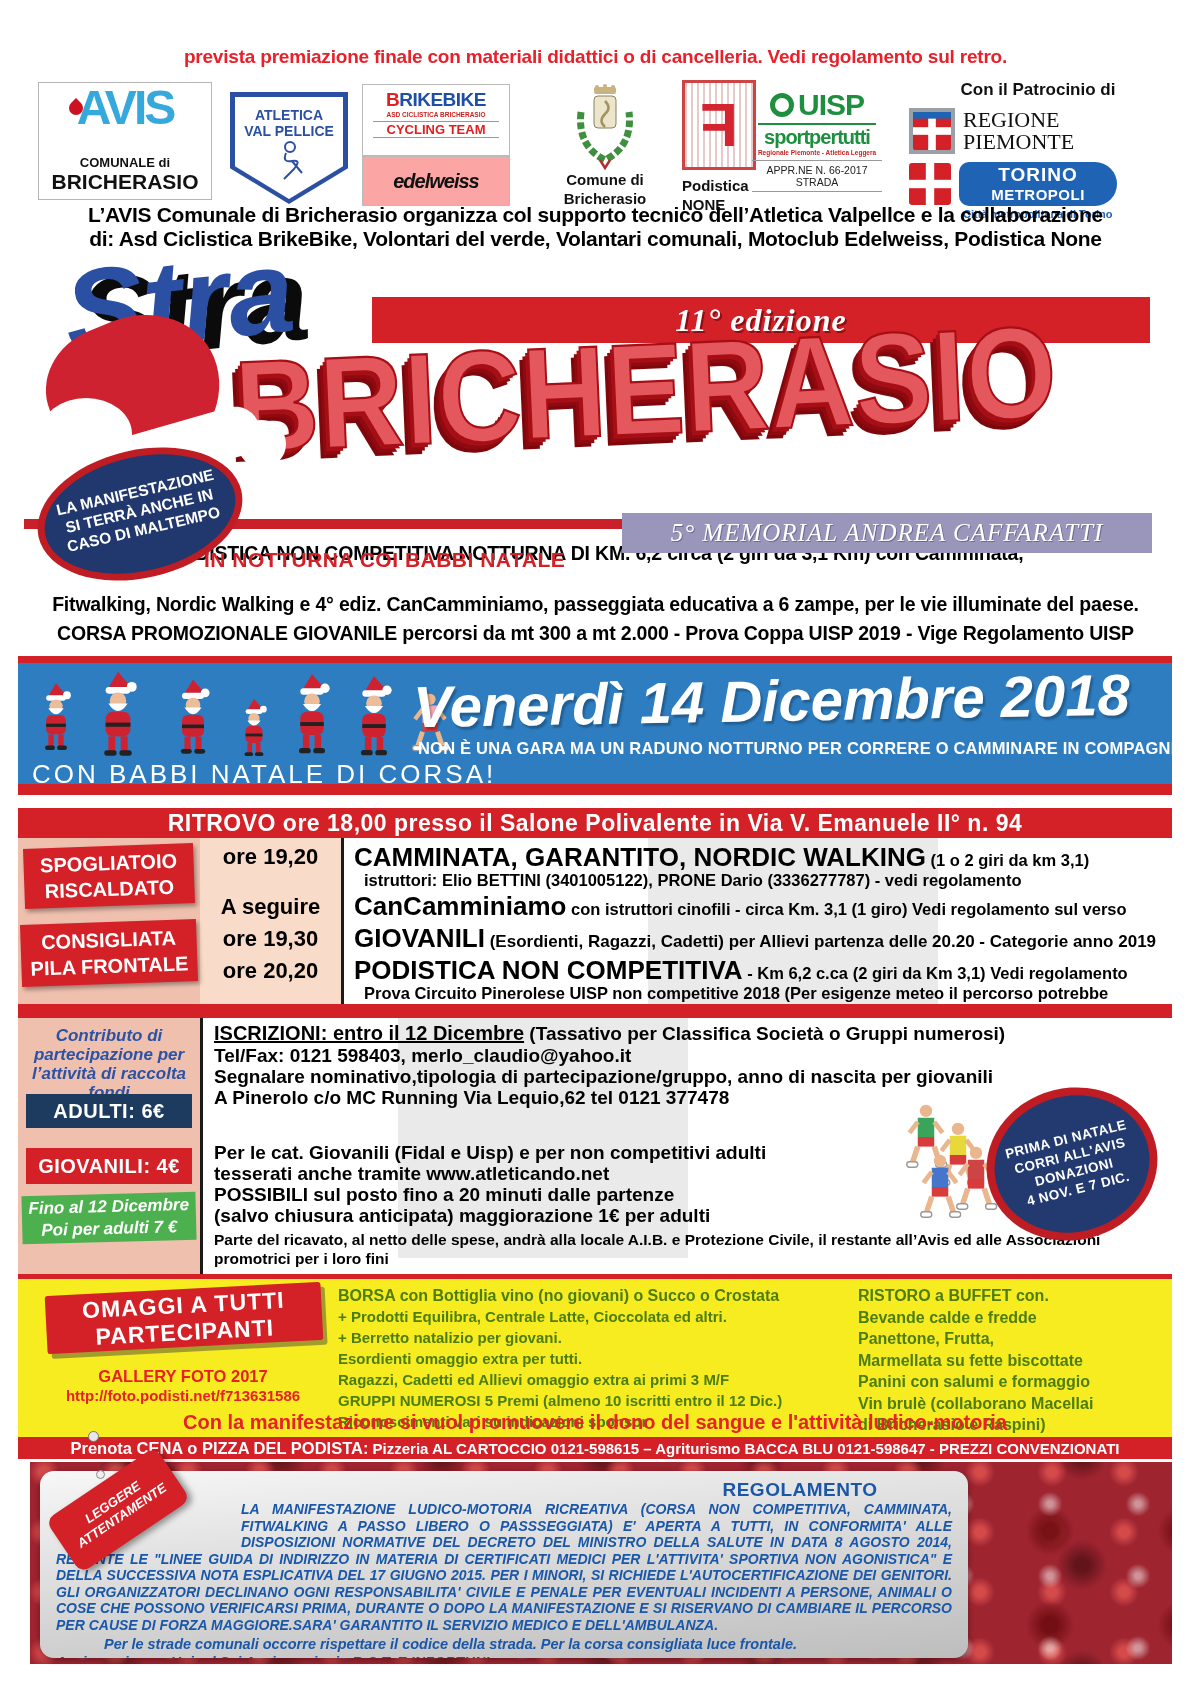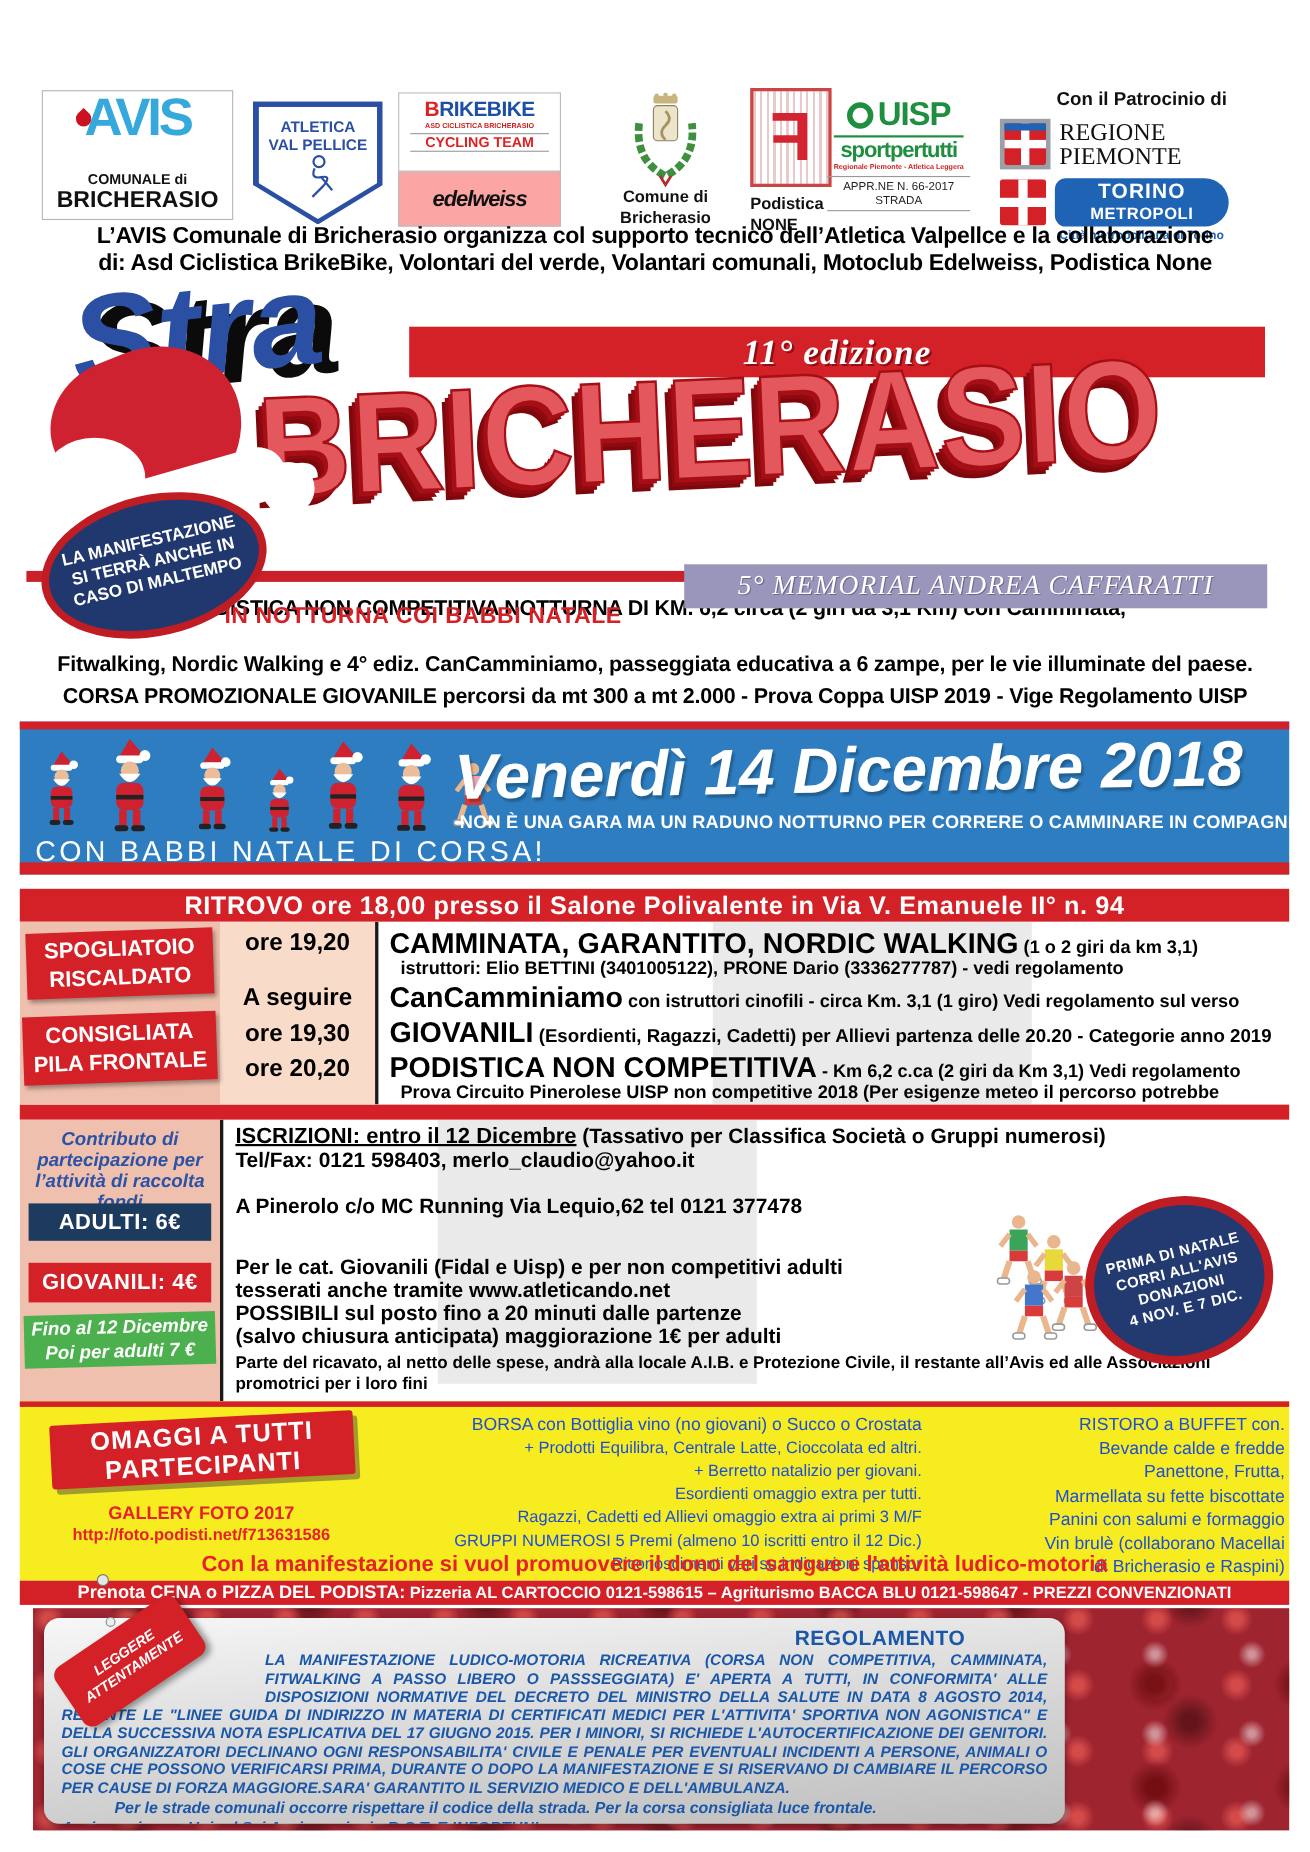--- a/index.html
+++ b/index.html
@@ -96,21 +96,21 @@
   .feebox { position:absolute; left:8px; width:166px; color:#fff; font-weight:bold; font-size:20px; text-align:center; letter-spacing:0.5px; }
   .greenbox { position:absolute; left:4px; top:176px; width:174px; height:48px; background:#4db04f; color:#fff; font-weight:bold; font-style:italic; font-size:17px; line-height:22px; text-align:center; transform:rotate(-1.5deg); padding-top:2px; }
   .regline { position:absolute; left:196px; font-size:19px; font-weight:bold; color:#000; white-space:nowrap; }
   .regnote { position:absolute; left:196px; top:212px; width:950px; font-size:15.5px; font-weight:bold; color:#000; line-height:19px; }
   .avis-badge { position:absolute; left:968px; top:70px; width:172px; height:152px; background:#223a70; border:8px solid #c01c24; border-radius:50%; transform:rotate(-14deg); color:#fff; font-weight:bold; font-size:13.5px; line-height:17px; text-align:center; padding-top:34px; letter-spacing:0.5px; }
 
   
   .yellow { position:absolute; left:18px; top:1274px; width:1154px; height:163px; background:#f6ec1f; border-top:5px solid #d42027; }
   .omaggi { position:absolute; left:28px; top:10px; width:276px; height:58px; background:#d42027; transform:rotate(-3deg); border-radius:3px; box-shadow:4px 5px 0 rgba(60,60,60,.45); color:#fff; font-weight:bold; font-size:23px; line-height:27px; text-align:center; padding-top:3px; letter-spacing:1px; }
   .gallery { position:absolute; left:10px; width:310px; text-align:center; color:#e8202a; font-weight:bold; }
-  .giftcol { position:absolute; top:6px; text-align:right; color:#1d4ed8; font-weight:normal; }
+  .giftcol { position:absolute; top:6px; text-align:left; color:#4d7c0f; font-weight:bold; }
   .giftcol div { line-height:21px; font-size:15px; }
   .giftcol.right div { font-size:16px; line-height:21.5px; }
   .promo { position:absolute; left:0; top:132px; width:100%; text-align:center; color:#e8202a; font-weight:bold; font-size:20px; }
 
   
   .dinner { position:absolute; left:18px; top:1437px; width:1154px; height:22px; background:#d42027; color:#fff; text-align:center; line-height:22px; white-space:nowrap; }
   .dinner .lead { font-weight:bold; font-size:16.5px; }
   .dinner .rest { font-weight:bold; font-size:15px; }
   .pinhead { position:absolute; left:88px; top:1431px; width:11px; height:11px; border-radius:50%; background:#e7e7e7; border:1px solid #777; z-index:6; }
 
@@ -162,20 +162,21 @@
         <rect x="23" y="42" width="8" height="4" rx="2" fill="#fff" stroke="#999"></rect>
       </g>
       <g id="crossshield">
         <rect width="40" height="40" rx="3" fill="#d42027"></rect>
         <rect x="16" width="8" height="40" fill="#fff"></rect>
         <rect y="16" width="40" height="8" fill="#fff"></rect>
       </g>
     </defs>
   </svg>
 
+  <div class="abs hdr" style="top:46px">prevista premiazione finale con materiali didattici o di cancelleria. Vedi regolamento sul retro.</div>
 
   <div class="abs avis-box">
     <div class="avis-drop"></div>
     <div class="avis-word">AVIS</div>
     <div class="avis-sub1">COMUNALE di</div>
     <div class="avis-sub2">BRICHERASIO</div>
   </div>
 
   <div class="abs atl-shield">
     <div class="atl-inner">
@@ -354,20 +355,21 @@
       <div class="contrib">Contributo di partecipazione per l’attività di raccolta fondi</div>
       <div class="feebox" style="top:76px;height:34px;line-height:34px;background:#1d3a5f">ADULTI: 6€</div>
       <div class="feebox" style="top:130px;height:36px;line-height:36px;background:#d42027">GIOVANILI: 4€</div>
       <div class="greenbox">
         <div>Fino al 12 Dicembre</div>
         <div>Poi per adulti 7 €</div>
       </div>
 
       <div class="regline" style="top:4px"><span style="text-decoration:underline;font-size:20px">ISCRIZIONI: entro il 12 Dicembre</span><span> (Tassativo per Classifica Società o Gruppi numerosi)</span></div>
       <div class="regline" style="top:27px">Tel/Fax: 0121 598403, merlo_claudio@yahoo.it</div>
+      <div class="regline" style="top:48px">Segnalare nominativo,tipologia di partecipazione/gruppo, anno di nascita per giovanili</div>
       <div class="regline" style="top:69px">A Pinerolo c/o MC Running Via Lequio,62  tel 0121 377478</div>
       <div class="regline" style="top:124px">Per le cat. Giovanili (Fidal e Uisp) e per non competitivi adulti</div>
       <div class="regline" style="top:145px">tesserati anche tramite www.atleticando.net</div>
       <div class="regline" style="top:166px">POSSIBILI sul posto fino a 20 minuti dalle partenze</div>
       <div class="regline" style="top:187px">(salvo chiusura anticipata) maggiorazione 1€ per adulti</div>
       <div class="regnote">Parte del ricavato, al netto delle spese, andrà alla locale A.I.B. e Protezione Civile, il restante all’Avis ed alle Associazioni promotrici per i loro fini</div>
 
       <svg class="runnerfig" style="left:886px;top:86px;color:#3aa55a" width="44" height="66" viewBox="0 0 32 48">
           <use href="#runner"></use>
         </svg>

